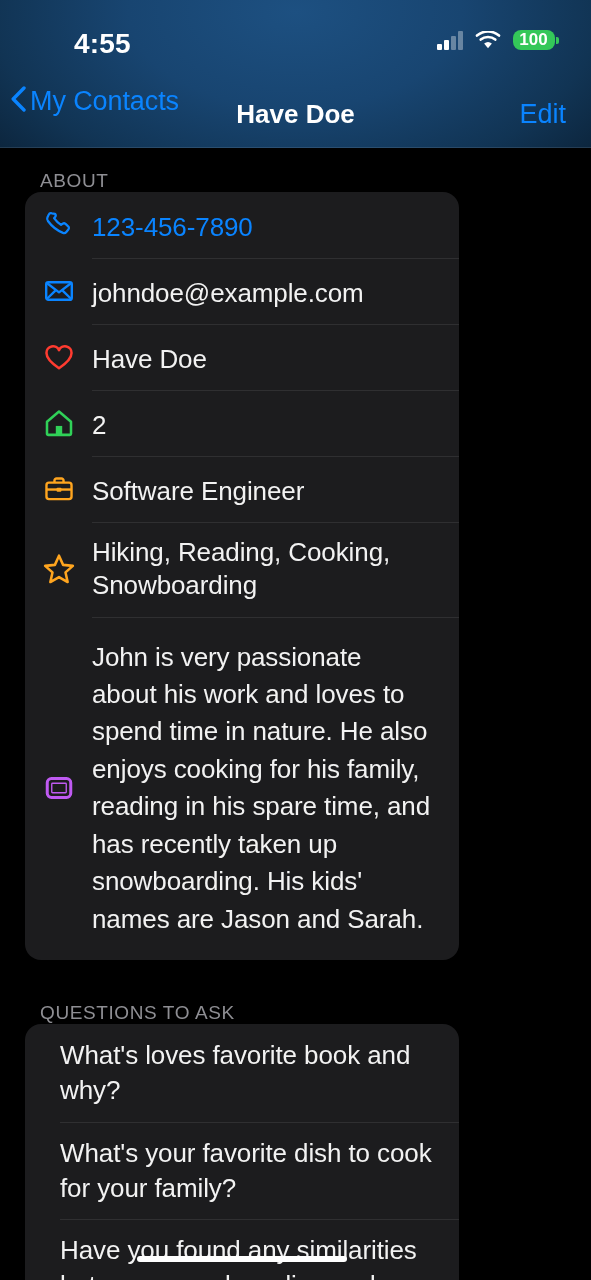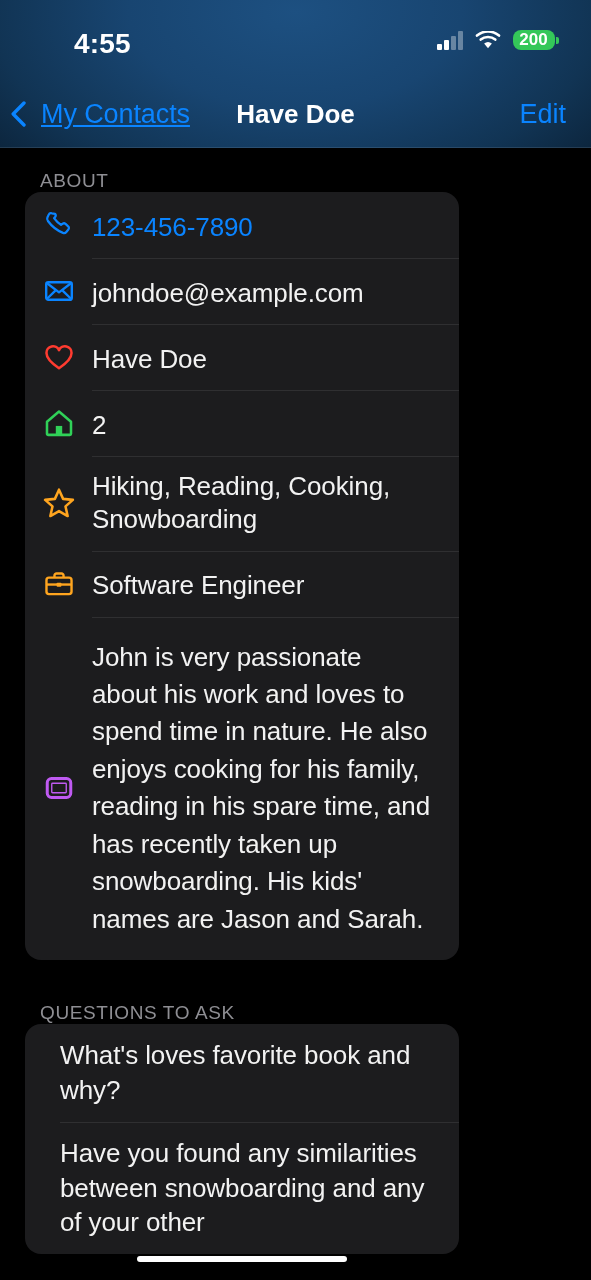--- a/index.html
+++ b/index.html
@@ -56,22 +56,22 @@
     font-size:17px; font-weight:bold; color:#ffffff; line-height:1;
   }
   .battery .nub {
     width:3px; height:7px; border-radius:0 2px 2px 0;
     background:#34c759;
   }
 
   .navbar { position:absolute; left:0; right:0; top:86px; height:56px; }
   .nav-back {
     position:absolute; left:10px; top:0; height:56px;
-    display:flex; align-items:center; gap:14px;
-    color:#0a84ff; cursor:pointer;text-decoration:underline;
+    display:flex; gap:3px;
+    color:#0a84ff; cursor:pointer;
   }
   .nav-back .chev { width:17px; height:26px; display:block; }
   .nav-back .lbl { font-size:27px; color:#0a84ff; letter-spacing:-0.1px; }
   .nav-title {
     position:absolute; left:0; right:0; top:0; height:56px;
     display:flex; align-items:center; justify-content:center;
     font-size:26px; font-weight:bold; color:#ffffff;
   }
   .nav-edit {
     position:absolute; right:25px; top:0; height:56px;
@@ -147,21 +147,21 @@
         <span class="wifi">
           <svg width="26" height="19" viewBox="0 0 26 19">
             <path d="M13 17.2 L9.1 12.6 a6.1 6.1 0 0 1 7.8 0 Z" fill="#fff"></path>
             <path d="M5.7 8.6 a11.4 11.4 0 0 1 14.6 0" stroke="#fff" stroke-width="2.6" fill="none" stroke-linecap="round"></path>
             <path d="M2.0 4.6 a16.8 16.8 0 0 1 22 0" stroke="#fff" stroke-width="2.6" fill="none" stroke-linecap="round"></path>
           </svg>
         </span>
 
         <span class="battery">
           <span class="pill">
-              <span>200</span>
+              <span>100</span>
             </span>
           <span class="nub"></span>
         </span>
       </div>
     </div>
 
     <div class="navbar">
       <div class="nav-back">
         <svg class="chev" viewBox="0 0 17 26">
           <path d="M14 2 L3.2 13 L14 24" stroke="#0a84ff" stroke-width="3.4" fill="none" stroke-linecap="round" stroke-linejoin="round"></path>
@@ -213,58 +213,61 @@
           <svg width="32" height="32" viewBox="0 0 24 24">
             <path d="M3 11 L12 3.4 L21 11 L21 20 a.9.9 0 0 1-.9.9 H3.9 A.9.9 0 0 1 3 20 Z" fill="none" stroke="#30d158" stroke-width="1.9" stroke-linejoin="round"></path>
             <rect x="9.6" y="14.2" width="4.8" height="6.7" fill="#30d158"></rect>
           </svg>
         </span>
         <span class="val">2</span>
       </div>
 
       <div class="row">
         <span class="ico">
-          <svg width="34" height="34" viewBox="0 0 24 24">
-            <path d="M12 2.6 L14.9 9.1 L21.8 9.8 L16.6 14.4 L18.1 21.2 L12 17.7 L5.9 21.2 L7.4 14.4 L2.2 9.8 L9.1 9.1 Z" fill="none" stroke="#ffa51f" stroke-width="1.8" stroke-linejoin="round"></path>
-          </svg>
-        </span>
-        <span class="val">Hiking, Reading, Cooking, Snowboarding</span>
-      </div>
-
-      <div class="row">
-        <span class="ico">
           <svg width="32" height="32" viewBox="0 0 24 24">
             <rect x="2.6" y="7.2" width="18.8" height="12.4" rx="1.9" fill="none" stroke="#ffa51f" stroke-width="1.8"></rect>
             <path d="M8.6 7.2 V5.6 a1.5 1.5 0 0 1 1.5-1.5 h3.8 a1.5 1.5 0 0 1 1.5 1.5 V7.2" fill="none" stroke="#ffa51f" stroke-width="1.8"></path>
             <path d="M2.6 12.4 H21.4" stroke="#ffa51f" stroke-width="1.8"></path>
             <rect x="10.2" y="11" width="3.6" height="3" rx="0.7" fill="#ffa51f"></rect>
           </svg>
         </span>
         <span class="val">Software Engineer</span>
       </div>
 
+      <div class="row">
+        <span class="ico">
+          <svg width="34" height="34" viewBox="0 0 24 24">
+            <path d="M12 2.6 L14.9 9.1 L21.8 9.8 L16.6 14.4 L18.1 21.2 L12 17.7 L5.9 21.2 L7.4 14.4 L2.2 9.8 L9.1 9.1 Z" fill="none" stroke="#ffa51f" stroke-width="1.8" stroke-linejoin="round"></path>
+          </svg>
+        </span>
+        <span class="val">Hiking, Reading, Cooking, Snowboarding</span>
+      </div>
+
       <div class="row notes">
         <span class="ico">
           <svg width="30" height="30" viewBox="0 0 24 24">
             <rect x="2.6" y="4.4" width="18.8" height="15.2" rx="3.4" fill="none" stroke="#bf5af2" stroke-width="2.4"></rect>
             <rect x="6.2" y="8.2" width="11.6" height="7.6" rx="0.6" fill="none" stroke="#bf5af2" stroke-width="1.1"></rect>
           </svg>
         </span>
         <span class="val">John is very passionate about his work and loves to spend time in nature. He also enjoys cooking for his family, reading in his spare time, and has recently taken up snowboarding. His kids' names are Jason and Sarah.</span>
       </div>
 
     </div>
 
     <div class="section-title" style="padding-top:42px;">QUESTIONS TO ASK</div>
 
     <div class="card">
       <div class="q-row">
         <span class="qtext">What's loves favorite book and why?</span>
       </div>
       <div class="q-row">
+        <span class="qtext">What's your favorite dish to cook for your family?</span>
+      </div>
+      <div class="q-row">
         <span class="qtext">Have you found any similarities between snowboarding and any of your other</span>
       </div>
     </div>
 
   </div>
 
   <div class="home-indicator"></div>
 </div>
 
 </body></html>

